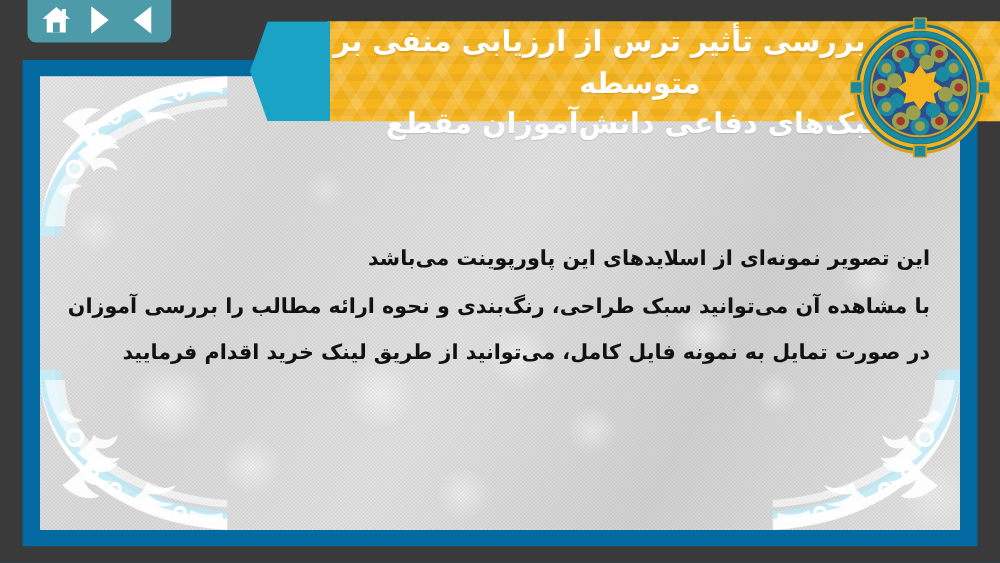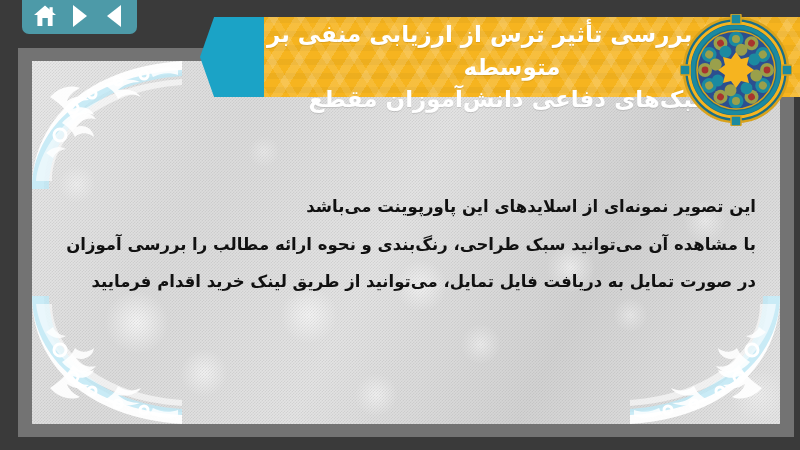--- a/index.html
+++ b/index.html
@@ -60,24 +60,23 @@
     border-left: 14px solid #ffffff;
   }
 
   
   .slide {
     position: absolute;
     left: 18px;
     top: 48px;
     width: 764px;
     height: 389px;
-    background: #737373;
+    background: #0369a1;
     overflow: hidden;
     z-index: 5;
-    padding-left: 12px;
   }
   
   .slide-inner {
     position: absolute;
     left: 14px;
     top: 13px;
     right: 14px;
     bottom: 13px;
     background:
       radial-gradient(circle 46px at 14% 72%, rgba(255,255,255,0.75), rgba(255,255,255,0) 70%),
@@ -293,21 +292,21 @@
           <circle cx="112" cy="14" r="4" fill="none" stroke="#ffffff" stroke-width="3"></circle>
           <path d="M118,10 c9,-4 20,-5 28,-2 l0,6 c-8,-3 -18,-2 -25,2 Z" opacity="0.85"></path>
           <path d="M14,92 c6,-6 14,-8 20,-4 c-6,1 -11,4 -13,9 c-3,-2 -5,-4 -7,-5 Z" opacity="0.8"></path>
         </g>
       </svg>
     </div>
 
     <div class="body-text">
       <div class="body-line">این تصویر نمونه‌ای از اسلایدهای این پاورپوینت می‌باشد</div>
       <div class="body-line">با مشاهده آن می‌توانید سبک طراحی، رنگ‌بندی و نحوه ارائه مطالب را بررسی آموزان</div>
-      <div class="body-line">در صورت تمایل به دریافت فایل تمایل، می‌توانید از طریق لینک خرید اقدام فرمایید</div>
+      <div class="body-line">در صورت تمایل به نمونه فایل کامل، می‌توانید از طریق لینک خرید اقدام فرمایید</div>
     </div>
   </div>
 
   <div class="title-wrap">
     <div class="title-band"></div>
     <div class="title-tab"></div>
     <div class="title-text">
       <span>کامل بررسی تأثیر ترس از ارزیابی منفی بر</span>
       <span>متوسطه</span>
       <span>سبک‌های دفاعی دانش‌آموزان مقطع</span>

